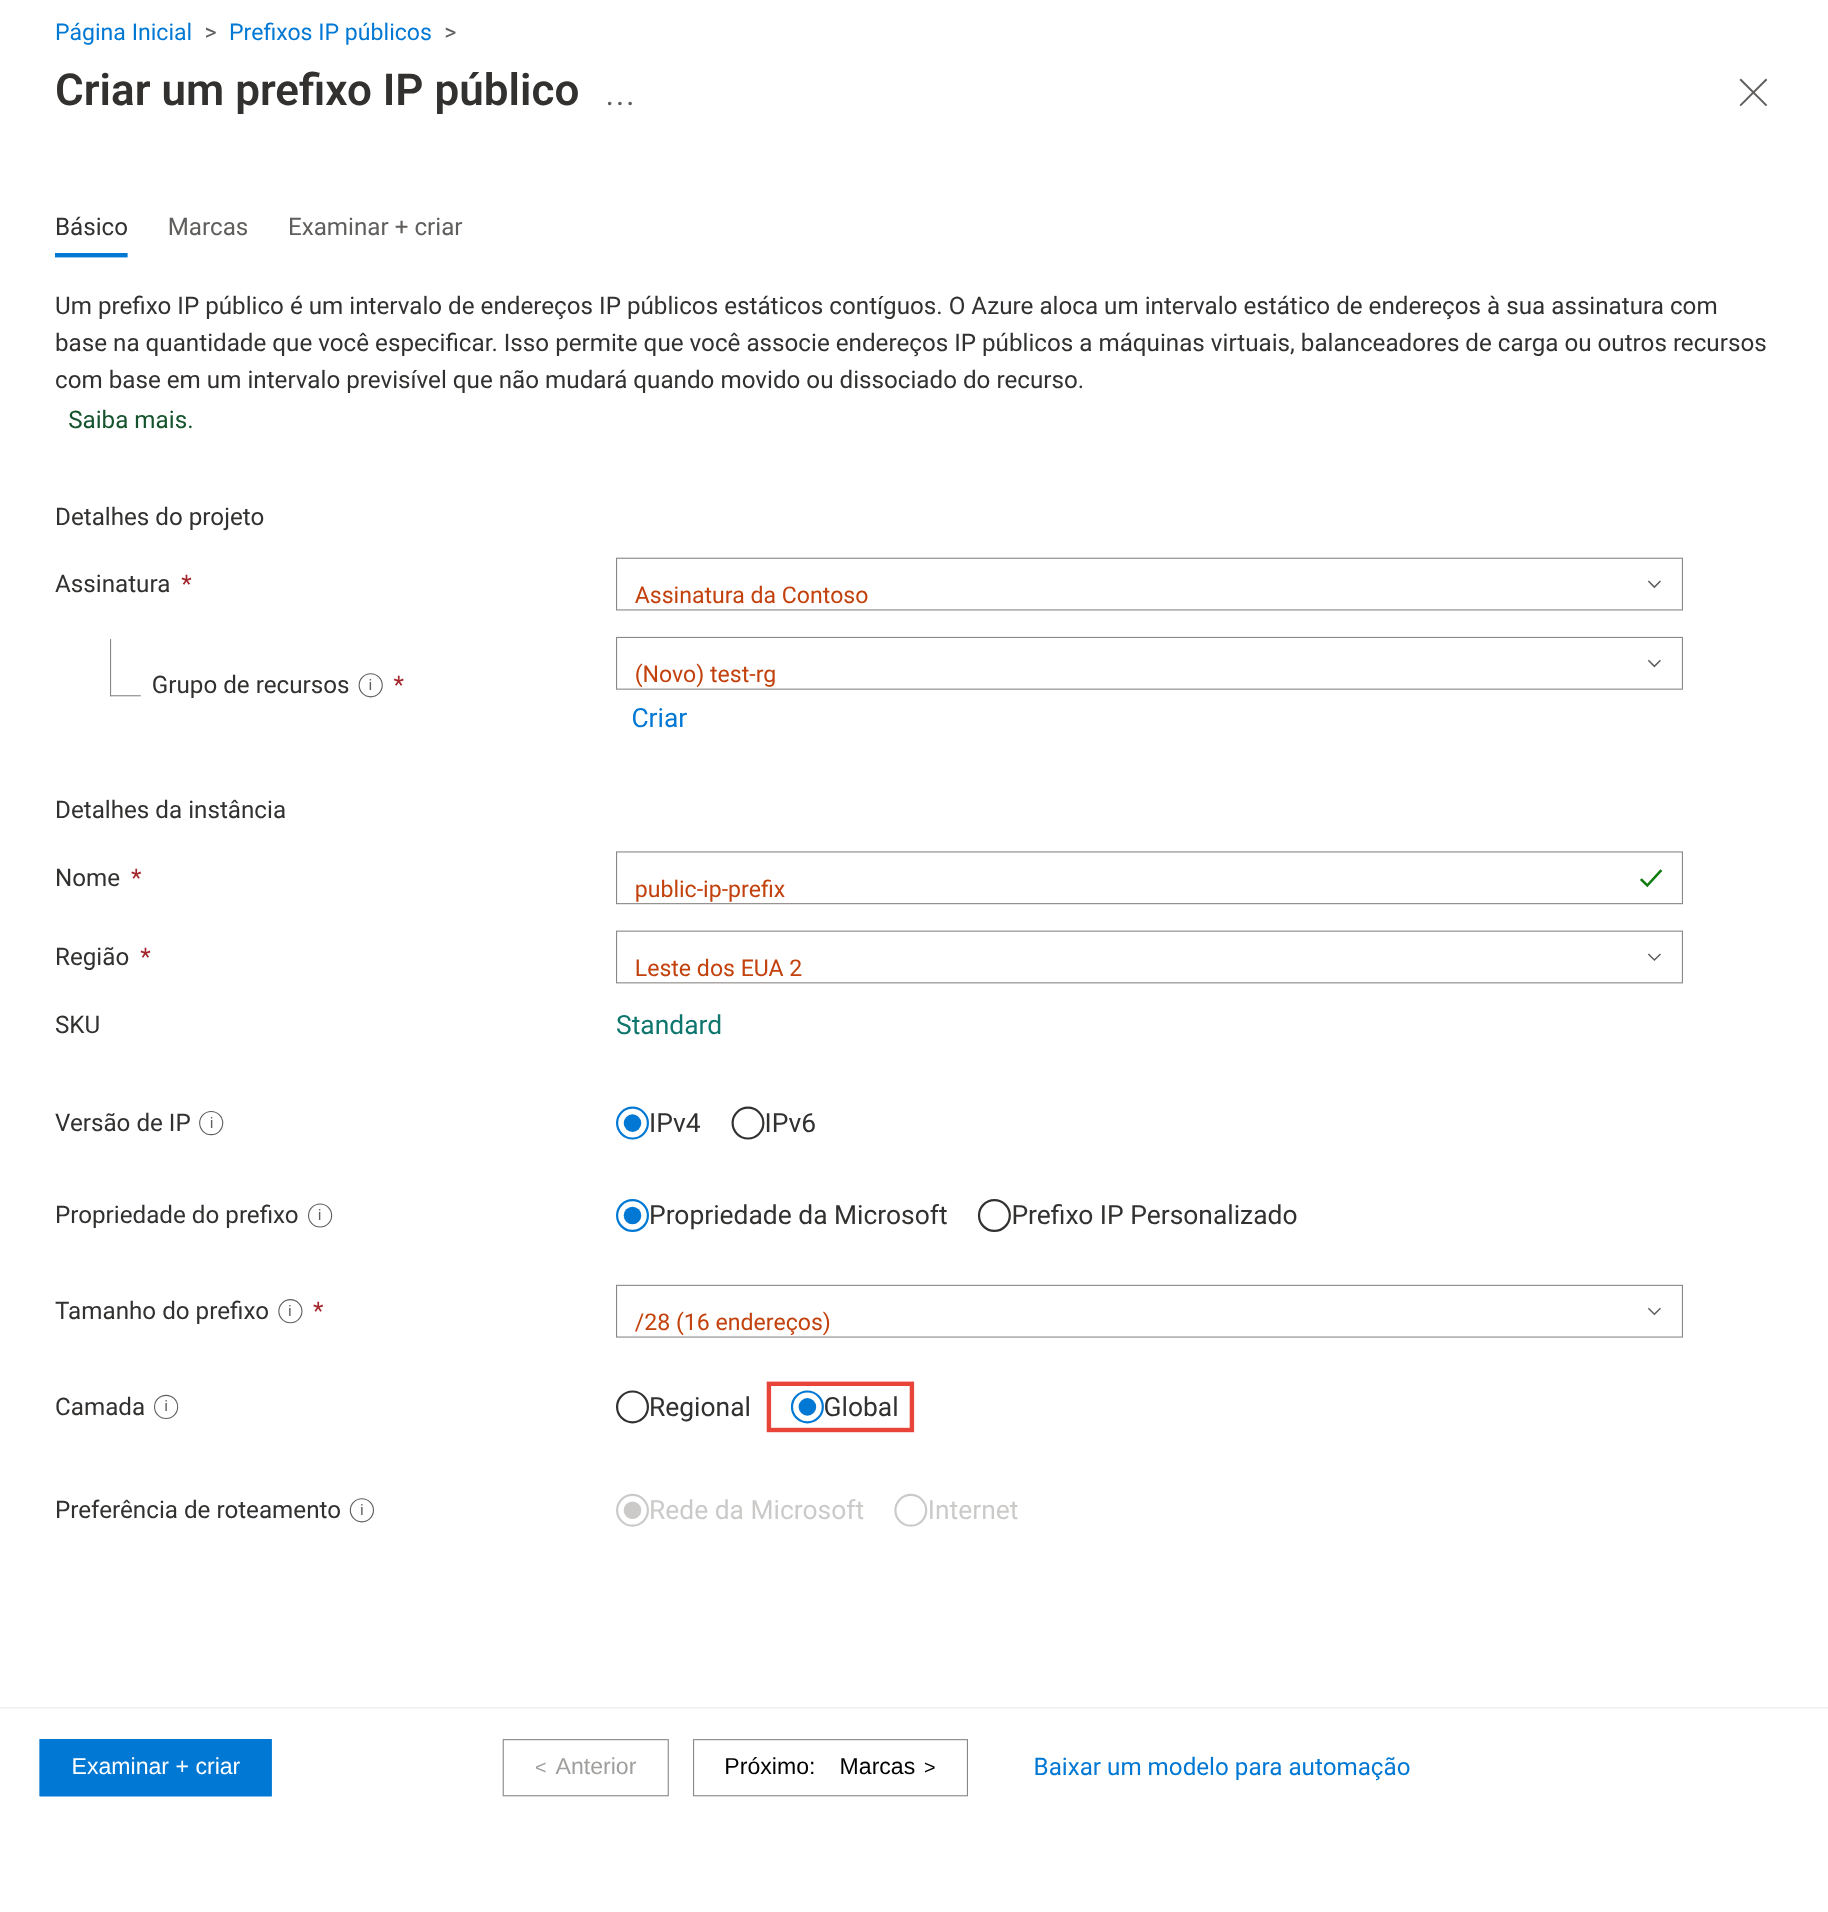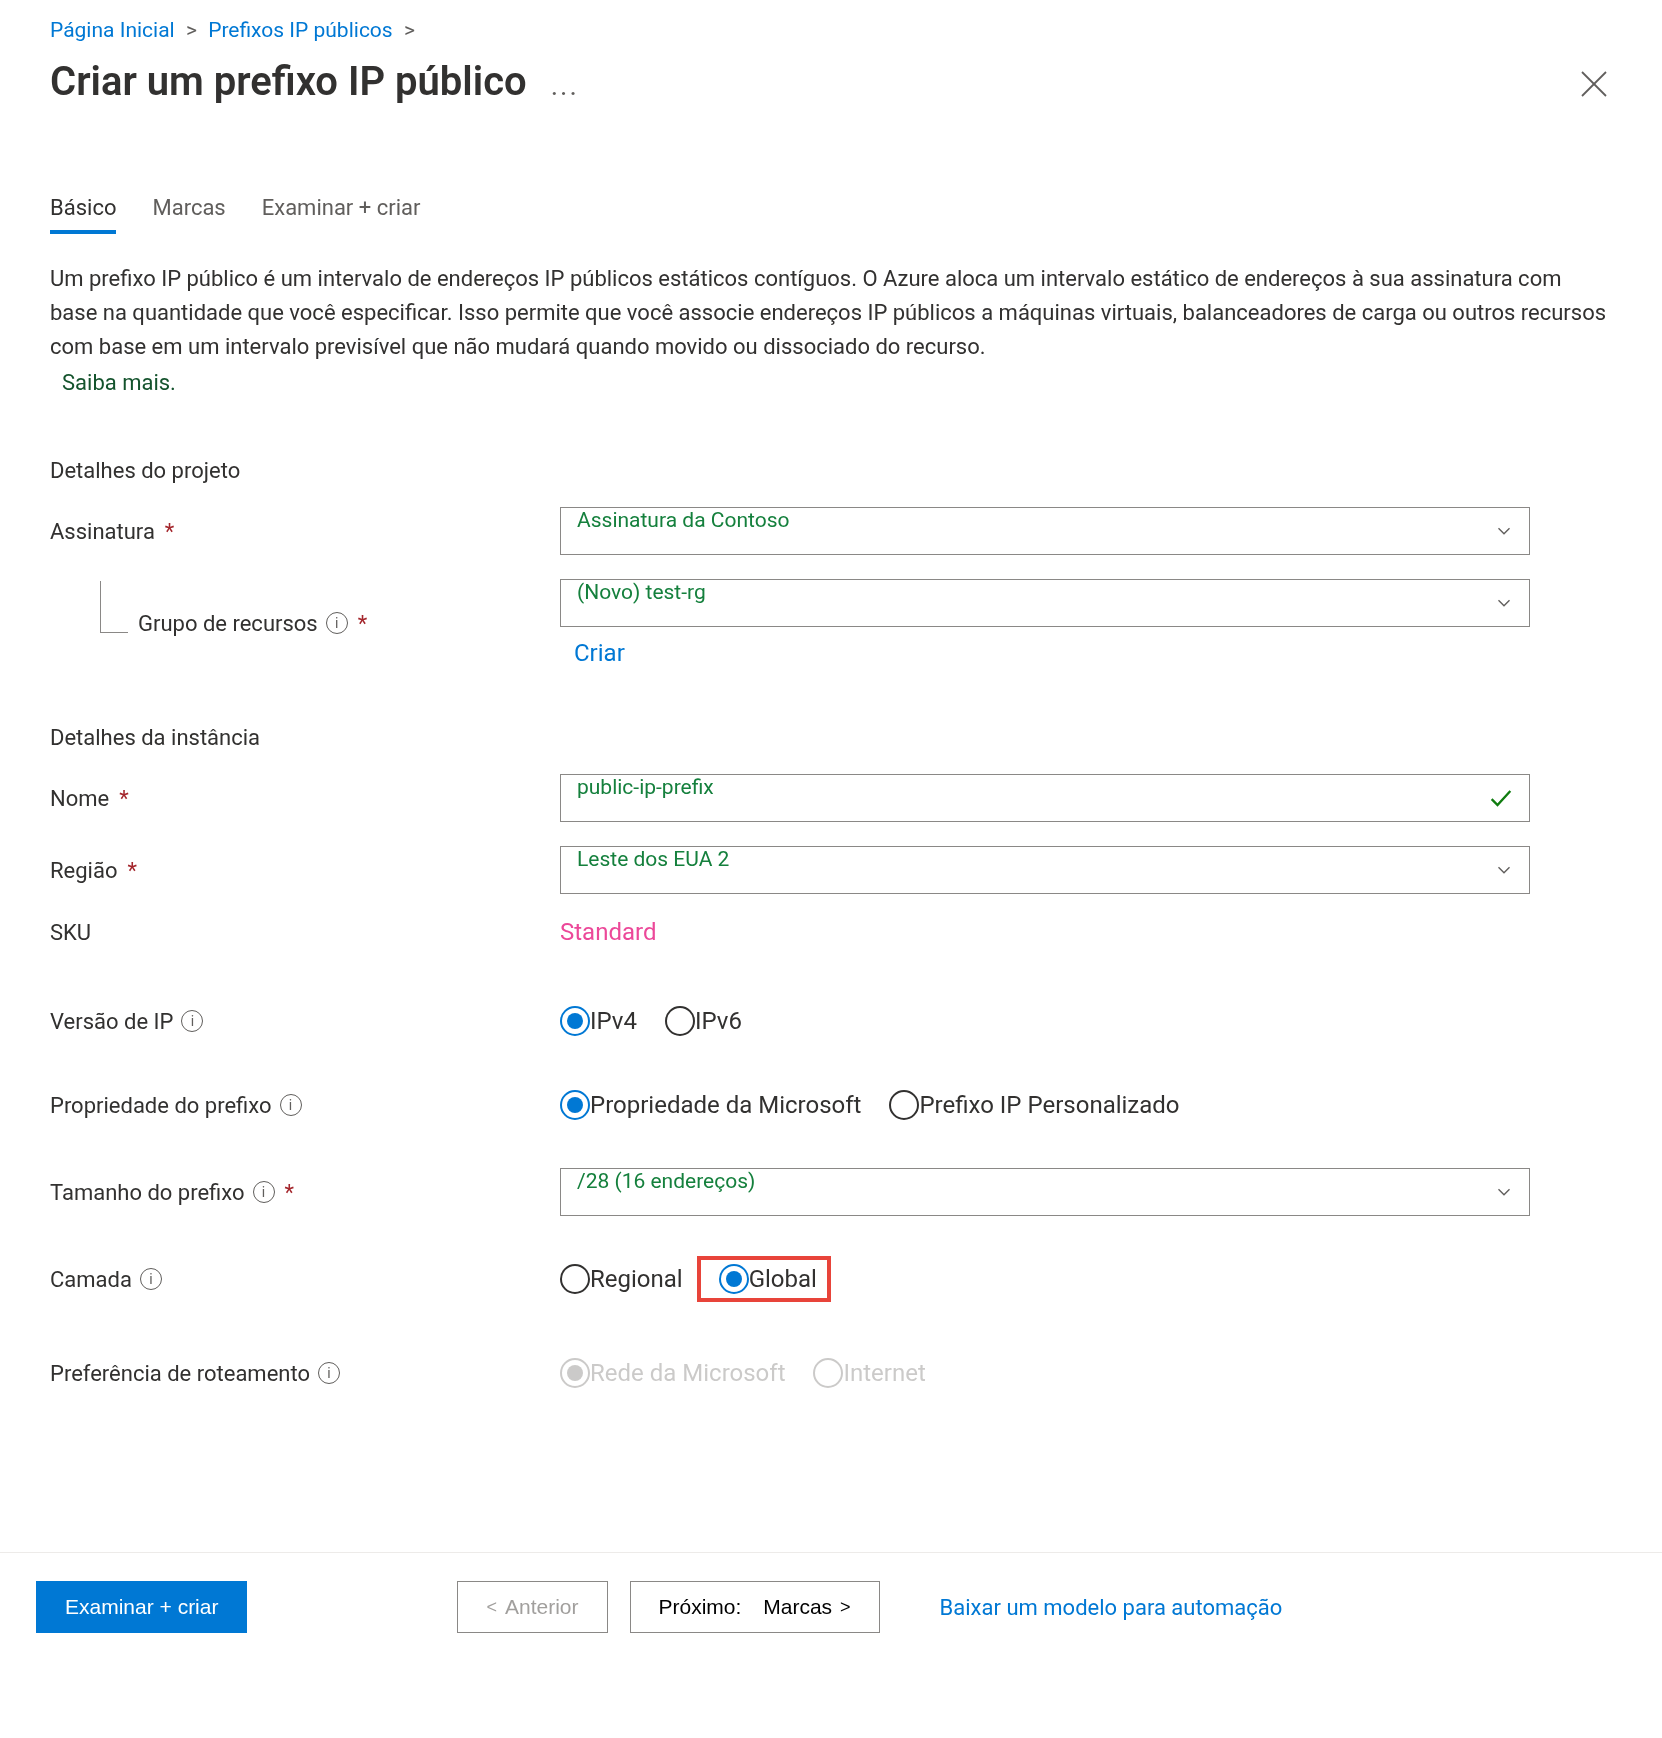--- a/index.html
+++ b/index.html
@@ -144,24 +144,24 @@
     }
     .form-control {
       flex: 0 0 970px;
     }
     .dropdown, .textfield {
       width: 100%;
       height: 48px;
       border: 1px solid #8a8886;
       padding: 0 44px 0 16px;
       font-size: 21px;
-      color: #15803d;
+      color: #c2410c;
       background: #ffffff;
       display: flex;
-      align-items: flex-start;
+      align-items: flex-end;
       position: relative;
       cursor: pointer;
     }
     .textfield { cursor: text; }
     .dropdown .chevron {
       position: absolute;
       right: 14px;
       top: 50%;
       transform: translateY(-50%);
       color: #605e5c;
@@ -178,21 +178,21 @@
     .create-link {
       color: #0078d4;
       font-size: 24px;
       margin-top: 12px;
       margin-left: 14px;
       cursor: pointer;
     }
 
     .static-value {
       font-size: 24px;
-      color: #ec4899;
+      color: #0f766e;
     }
 
     .radio-group {
       display: flex;
       align-items: center;
       gap: 28px;
     }
     .radio {
       display: flex;
       align-items: center;

